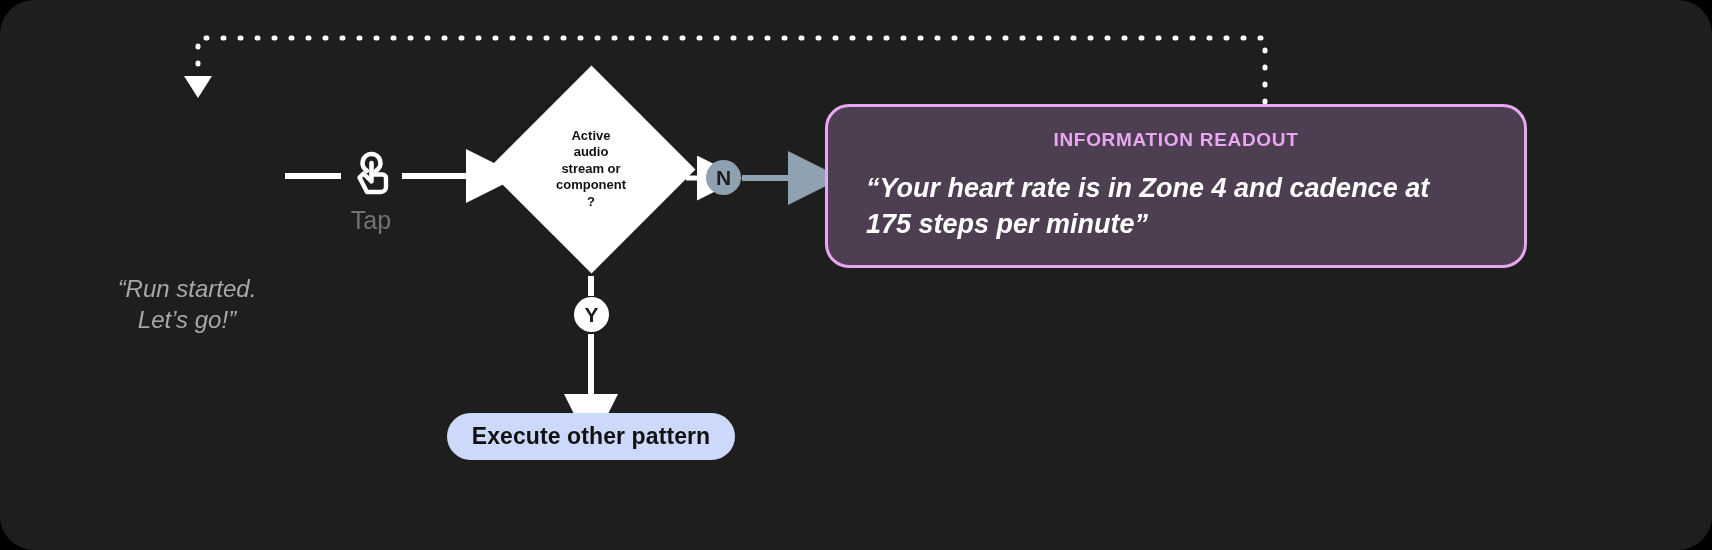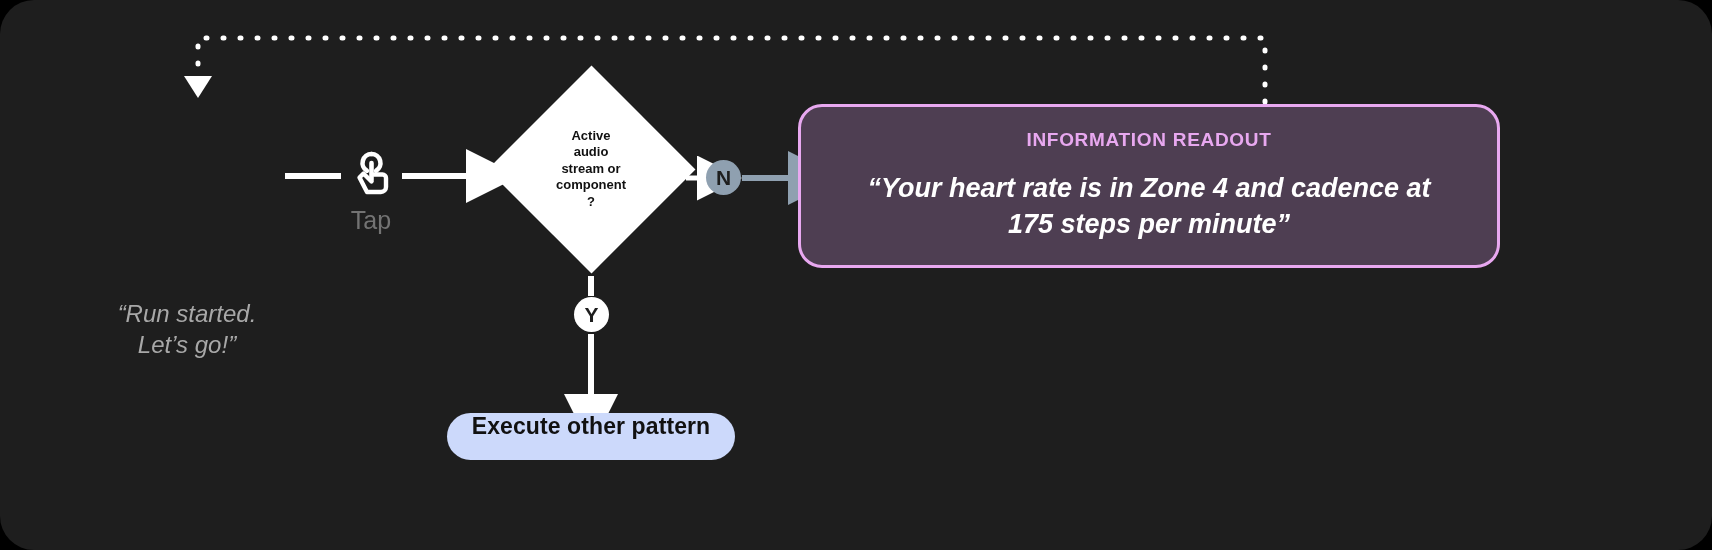--- a/index.html
+++ b/index.html
@@ -52,21 +52,21 @@
     font-weight: bold;
     line-height: 1.18;
     text-align: center;
     letter-spacing: 0.2px;
     white-space: pre-line;
   }
 
   .app-caption {
     position: absolute;
     left: 73px;
-    top: 299px;
+    top: 274px;
     width: 228px;
     text-align: center;
     color: #a8a8a8;
     font-size: 24px;
     font-style: italic;
     line-height: 1.28;
     white-space: pre-line;
   }
 
   
@@ -150,33 +150,34 @@
   
   .pill {
     position: absolute;
     left: 447px;
     top: 413px;
     width: 288px;
     height: 47px;
     background: #ccd9fb;
     border-radius: 24px;
     display: flex;
+    align-items: center;
     justify-content: center;
   }
   .pill-label {
     color: #111111;
     font-size: 23px;
     font-weight: bold;
     letter-spacing: 0.1px;
   }
 
   
   .readout {
     position: absolute;
-    left: 798px;
+    left: 825px;
     top: 104px;
     width: 702px;
     height: 164px;
     box-sizing: border-box;
     background: #4e3e52;
     border: 3px solid #e8a8f0;
     border-radius: 24px;
     display: flex;
     flex-direction: column;
     align-items: center;
@@ -188,21 +189,20 @@
     font-weight: bold;
     letter-spacing: 0.7px;
     margin-bottom: 20px;
   }
   .readout-body {
     color: #ffffff;
     font-size: 27px;
     font-weight: bold;
     font-style: italic;
     line-height: 1.32;
-    text-align: center;
     width: 620px;
     white-space: pre-line;
   }
 </style>
 </head>
 <body>
 
 <div class="canvas">
 
   <svg class="svg-layer" viewBox="0 0 1712 550" xmlns="http://www.w3.org/2000/svg">

